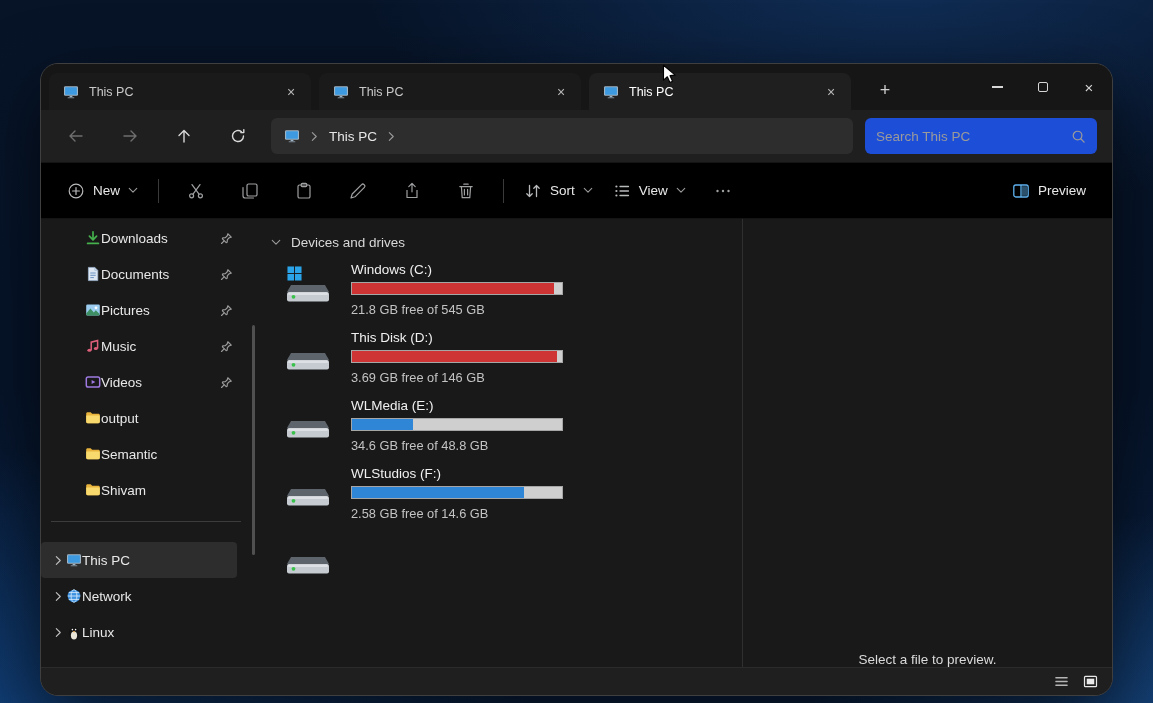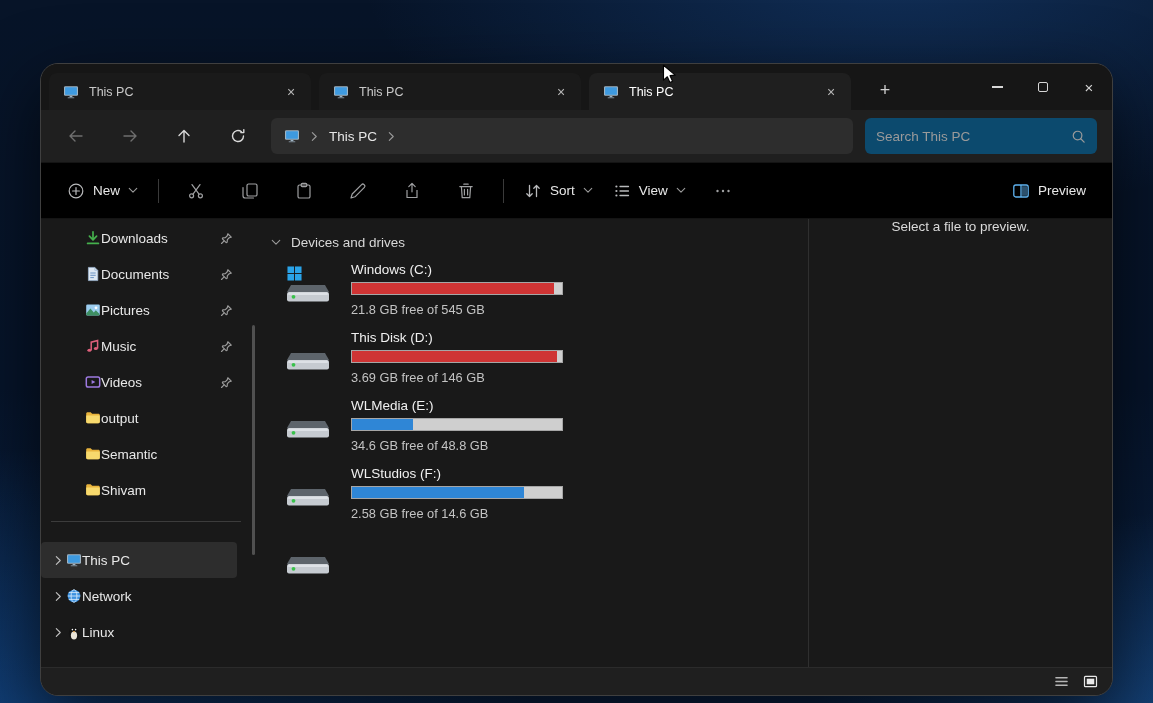--- a/index.html
+++ b/index.html
@@ -32,21 +32,21 @@
   .min-glyph { width:11px; height:1.2px; background:#d6d6d6; display:block; }
   .max-glyph { width:10px; height:10px; border:1.1px solid #d6d6d6; border-radius:2px; display:block; }
   
   .navbar { height:52px; display:flex; align-items:center; padding:0 15px 0 8px; background:#1f1f1f; flex:0 0 auto; }
   .navbtn { width:46px; height:38px; margin:0 4px; border-radius:6px; display:flex; align-items:center; justify-content:center; }
   .navbtn svg { width:18px; height:18px; }
   .navbtn.dim { color:#6f6f6f; }
   .navbtn.lit { color:#d9d9d9; }
   .addressbar { flex:1; height:36px; background:#2d2d2d; border-radius:6px; display:flex; align-items:center; gap:11px; padding:0 13px; font-size:13.5px; color:#e6e6e6; margin-left:6px; }
   .chev { width:7px; height:11px; color:#9a9a9a; }
-  .searchbox { width:232px; height:36px; background:#0c4a6e; border-radius:6px; margin-left:12px; display:flex; align-items:center; padding:0 11px; }
+  .searchbox { width:232px; height:36px; background:#1d4ed8; border-radius:6px; margin-left:12px; display:flex; align-items:center; padding:0 11px; }
   .searchbox input { flex:1; background:transparent; border:none; outline:none; color:#e0e0e0; font-size:13.5px; font-family:inherit; }
   .searchbox input::placeholder { color:#9a9a9a; }
   .searchbox svg { width:15px; height:15px; color:#9a9a9a; }
   
   .toolbar { height:56px; display:flex; align-items:center; padding:0 16px; background:#000000; border-top:1px solid #141414; flex:0 0 auto; }
   .tbtn { display:flex; align-items:center; gap:8px; height:36px; padding:0 10px; border-radius:6px; color:#e8e8e8; font-size:13.5px; }
   .tbtn svg.ic18 { width:18px; height:18px; color:#b9babc; }
   .chevd { width:10px; height:7px; color:#9a9a9a; }
   .ibtn { width:40px; height:36px; margin:0 7px; border-radius:6px; display:flex; align-items:center; justify-content:center; color:#9fa0a2; }
   .ibtn svg { width:18px; height:18px; }
@@ -69,21 +69,21 @@
   .section-hdr { display:flex; align-items:center; gap:10px; color:#d8d8d8; font-size:13.5px; height:26px; margin-bottom:2px; padding-left:2px; }
   .drive-row { display:flex; align-items:flex-start; gap:20px; padding:5px 0 0 16px; height:68px; }
   .drive-icon { width:46px; height:36px; position:relative; margin-top:8px; flex:0 0 auto; }
   .drive-icon .drv { width:46px; height:30px; position:absolute; left:0; bottom:0; }
   .win-logo { position:absolute; left:2px; top:-4px; width:15px; height:15px; }
   .drive-name { font-size:13.5px; color:#f0f0f0; margin-bottom:5px; }
   .drive-bar { width:212px; height:13px; background:#cfcfcf; border:1px solid #a6a6a6; margin-bottom:7px; }
   .drive-bar-fill { height:100%; }
   .drive-free { font-size:12.8px; color:#c3c3c3; }
   
-  .preview-pane { width:304px; border-left:1px solid #2f2f2f; display:flex; align-items:flex-start; justify-content:center; color:#dadada; font-size:13.5px; flex:0 0 auto; }
+  .preview-pane { width:370px; border-left:1px solid #2f2f2f; display:flex; align-items:flex-end; justify-content:center; color:#dadada; font-size:13.5px; flex:0 0 auto; }
   
   .statusbar { height:28px; background:#1f1f1f; border-top:1px solid #2b2b2b; display:flex; align-items:center; justify-content:flex-end; gap:14px; padding:0 14px; flex:0 0 auto; }
   .statusbar svg { width:15px; height:15px; }
   .sb-dim { color:#b5b5b5; } .sb-lit { color:#e9e9e9; }
   
   .cursor { position:absolute; left:658px; top:60px; width:22px; height:28px; z-index:50; pointer-events:none; }
 </style>
 </head>
 <body>
 

